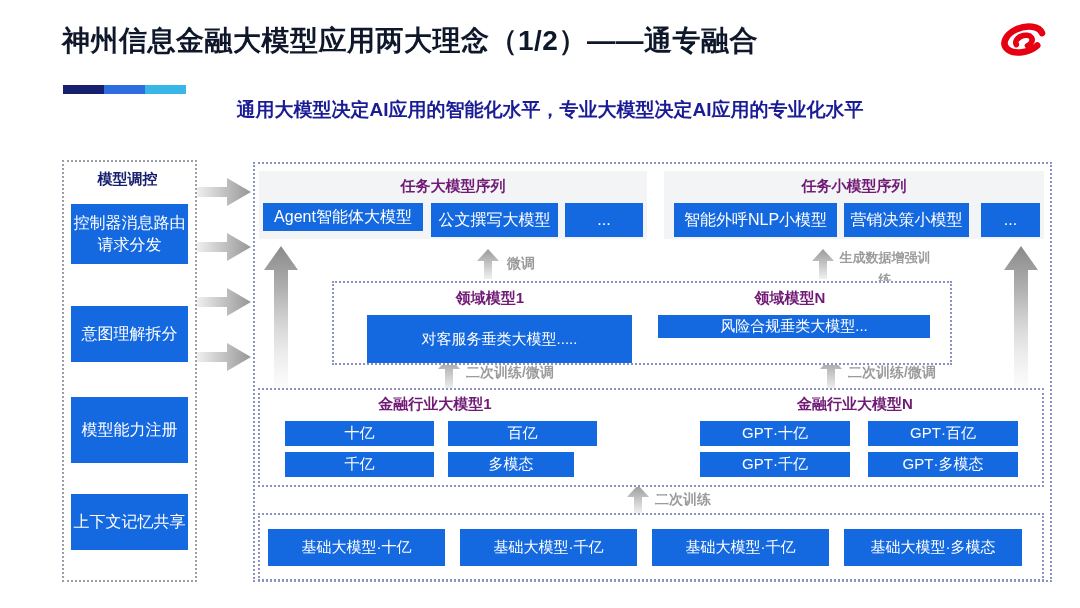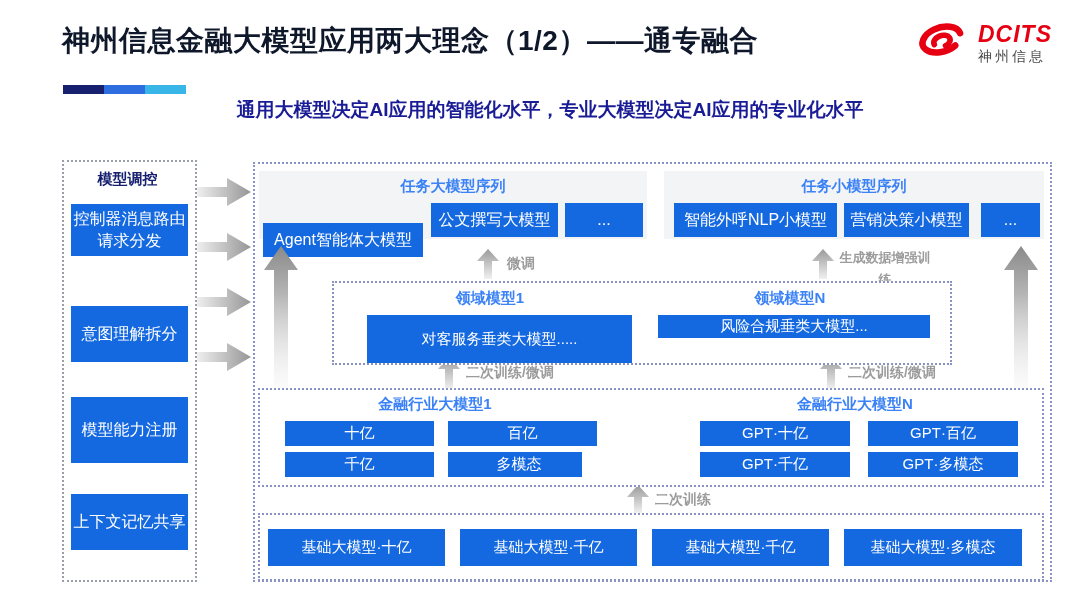--- a/index.html
+++ b/index.html
@@ -15,21 +15,21 @@
   .logo{right:28px;top:20px;display:flex;align-items:center;gap:8px;}
   .logo-txt{display:flex;flex-direction:column;line-height:1.1;}
   .logo-en{font-size:23px;font-weight:bold;font-style:italic;color:#e60012;letter-spacing:1px;}
   .logo-cn{font-size:14px;color:#4a4a4a;letter-spacing:3px;margin-top:2px;}
   .dotted{border:2px dotted #8b93c6;background:#fff;}
   .sidebar{left:62px;top:160px;width:131px;height:418px;border:2px dotted #9aa0aa;background:#fff;}
   .sb-hdr{left:62px;top:170px;width:131px;text-align:center;font-size:15px;font-weight:bold;color:#16206e;}
   .bluebox{background:#1569e0;color:#fff;display:flex;align-items:center;justify-content:center;
            text-align:center;line-height:1.35;}
   .sb-box{left:71px;width:113px;font-size:16px;padding:0 2px;}
-  .hdr{font-size:15px;font-weight:bold;color:#3b82f6;text-align:center;}
+  .hdr{font-size:15px;font-weight:bold;color:#701a75;text-align:center;}
   .panel{background:#f3f4f6;}
   .node{font-size:16px;}
   .small-node{font-size:15px;}
   .lbl{font-size:14px;font-weight:bold;color:#9b9b9b;white-space:nowrap;}
   .lbl-wrap{font-size:13px;font-weight:bold;color:#9b9b9b;text-align:center;line-height:22px;white-space:normal;}
 </style>
 </head>
 <body>
 
 <svg width="0" height="0" style="position:absolute">
@@ -60,29 +60,25 @@
 
 <div class="abs logo">
   <span>
     <svg width="56" height="42" viewBox="0 0 60 44">
       <g transform="rotate(-18 30 22)" fill="none" stroke="#e60012" stroke-linecap="round">
         <path d="M51 20 a21 13 0 1 0 -9 11" stroke-width="7"></path>
         <path d="M21 23 a9 6 0 1 1 11 5" stroke-width="6"></path>
       </g>
     </svg>
   </span>
-  <span class="logo-txt">
-    <span class="logo-en">DCITS</span>
-    <span class="logo-cn">神州信息</span>
-  </span>
 </div>
 
 <div class="abs sidebar"></div>
 <div class="abs sb-hdr">模型调控</div>
-<div class="abs bluebox sb-box" style="top:204px;height:52px;">控制器消息路由请求分发</div>
+<div class="abs bluebox sb-box" style="top:204px;height:60px;">控制器消息路由请求分发</div>
 <div class="abs bluebox sb-box" style="top:306px;height:56px;">意图理解拆分</div>
 <div class="abs bluebox sb-box" style="top:397px;height:66px;">模型能力注册</div>
 <div class="abs bluebox sb-box" style="top:494px;height:56px;">上下文记忆共享</div>
 
 <svg class="abs" style="left:197px;top:177px" width="54" height="30">
     <polygon points="0,10 30,10 30,1 54,15 30,29 30,20 0,20" fill="url(#gradR)"></polygon>
   </svg>
 <svg class="abs" style="left:197px;top:232px" width="54" height="30">
     <polygon points="0,10 30,10 30,1 54,15 30,29 30,20 0,20" fill="url(#gradR)"></polygon>
   </svg>
@@ -90,21 +86,21 @@
     <polygon points="0,10 30,10 30,1 54,15 30,29 30,20 0,20" fill="url(#gradR)"></polygon>
   </svg>
 <svg class="abs" style="left:197px;top:342px" width="54" height="30">
     <polygon points="0,10 30,10 30,1 54,15 30,29 30,20 0,20" fill="url(#gradR)"></polygon>
   </svg>
 
 <div class="abs dotted" style="left:253px;top:162px;width:795px;height:416px;"></div>
 
 <div class="abs panel" style="left:259px;top:171px;width:388px;height:68px;"></div>
 <div class="abs hdr" style="left:259px;top:177px;width:388px;">任务大模型序列</div>
-<div class="abs bluebox node" style="left:263px;top:203px;width:160px;height:34px;margin-top:20px;">Agent智能体大模型</div>
+<div class="abs bluebox node" style="left:263px;top:203px;width:160px;height:28px;">Agent智能体大模型</div>
 <div class="abs bluebox node" style="left:431px;top:203px;width:127px;height:34px;">公文撰写大模型</div>
 <div class="abs bluebox node" style="left:565px;top:203px;width:78px;height:34px;">...</div>
 
 <div class="abs panel" style="left:664px;top:171px;width:380px;height:68px;"></div>
 <div class="abs hdr" style="left:664px;top:177px;width:380px;">任务小模型序列</div>
 <div class="abs bluebox node" style="left:674px;top:203px;width:163px;height:34px;">智能外呼NLP小模型</div>
 <div class="abs bluebox node" style="left:844px;top:203px;width:125px;height:34px;">营销决策小模型</div>
 <div class="abs bluebox node" style="left:981px;top:203px;width:59px;height:34px;">...</div>
 
 <svg class="abs" style="left:264px;top:246px" width="34" height="157">
@@ -143,21 +139,21 @@
 <div class="abs hdr" style="left:345px;top:289px;width:290px;">领域模型1</div>
 <div class="abs bluebox small-node" style="left:367px;top:315px;width:265px;height:48px;">对客服务垂类大模型.....</div>
 <div class="abs hdr" style="left:645px;top:289px;width:290px;">领域模型N</div>
 <div class="abs bluebox small-node" style="left:658px;top:315px;width:272px;height:23px;">风险合规垂类大模型...</div>
 
 <div class="abs dotted" style="left:258px;top:388px;width:782px;height:95px;"></div>
 <div class="abs hdr" style="left:265px;top:395px;width:340px;">金融行业大模型1</div>
 <div class="abs bluebox small-node" style="left:285px;top:421px;width:149px;height:25px;">十亿</div>
 <div class="abs bluebox small-node" style="left:448px;top:421px;width:149px;height:25px;">百亿</div>
 <div class="abs bluebox small-node" style="left:285px;top:452px;width:149px;height:25px;">千亿</div>
-<div class="abs bluebox small-node" style="left:448px;top:452px;width:126px;height:25px;padding-left:8px;">多模态</div>
+<div class="abs bluebox small-node" style="left:448px;top:452px;width:126px;height:25px;">多模态</div>
 <div class="abs hdr" style="left:685px;top:395px;width:340px;">金融行业大模型N</div>
 <div class="abs bluebox small-node" style="left:700px;top:421px;width:150px;height:25px;">GPT·十亿</div>
 <div class="abs bluebox small-node" style="left:868px;top:421px;width:150px;height:25px;">GPT·百亿</div>
 <div class="abs bluebox small-node" style="left:700px;top:452px;width:150px;height:25px;">GPT·千亿</div>
 <div class="abs bluebox small-node" style="left:868px;top:452px;width:150px;height:25px;">GPT·多模态</div>
 
 <div class="abs dotted" style="left:258px;top:513px;width:782px;height:64px;"></div>
 <div class="abs bluebox small-node" style="left:268px;top:529px;width:177px;height:37px;">基础大模型·十亿</div>
 <div class="abs bluebox small-node" style="left:460px;top:529px;width:177px;height:37px;">基础大模型·千亿</div>
 <div class="abs bluebox small-node" style="left:652px;top:529px;width:177px;height:37px;">基础大模型·千亿</div>

